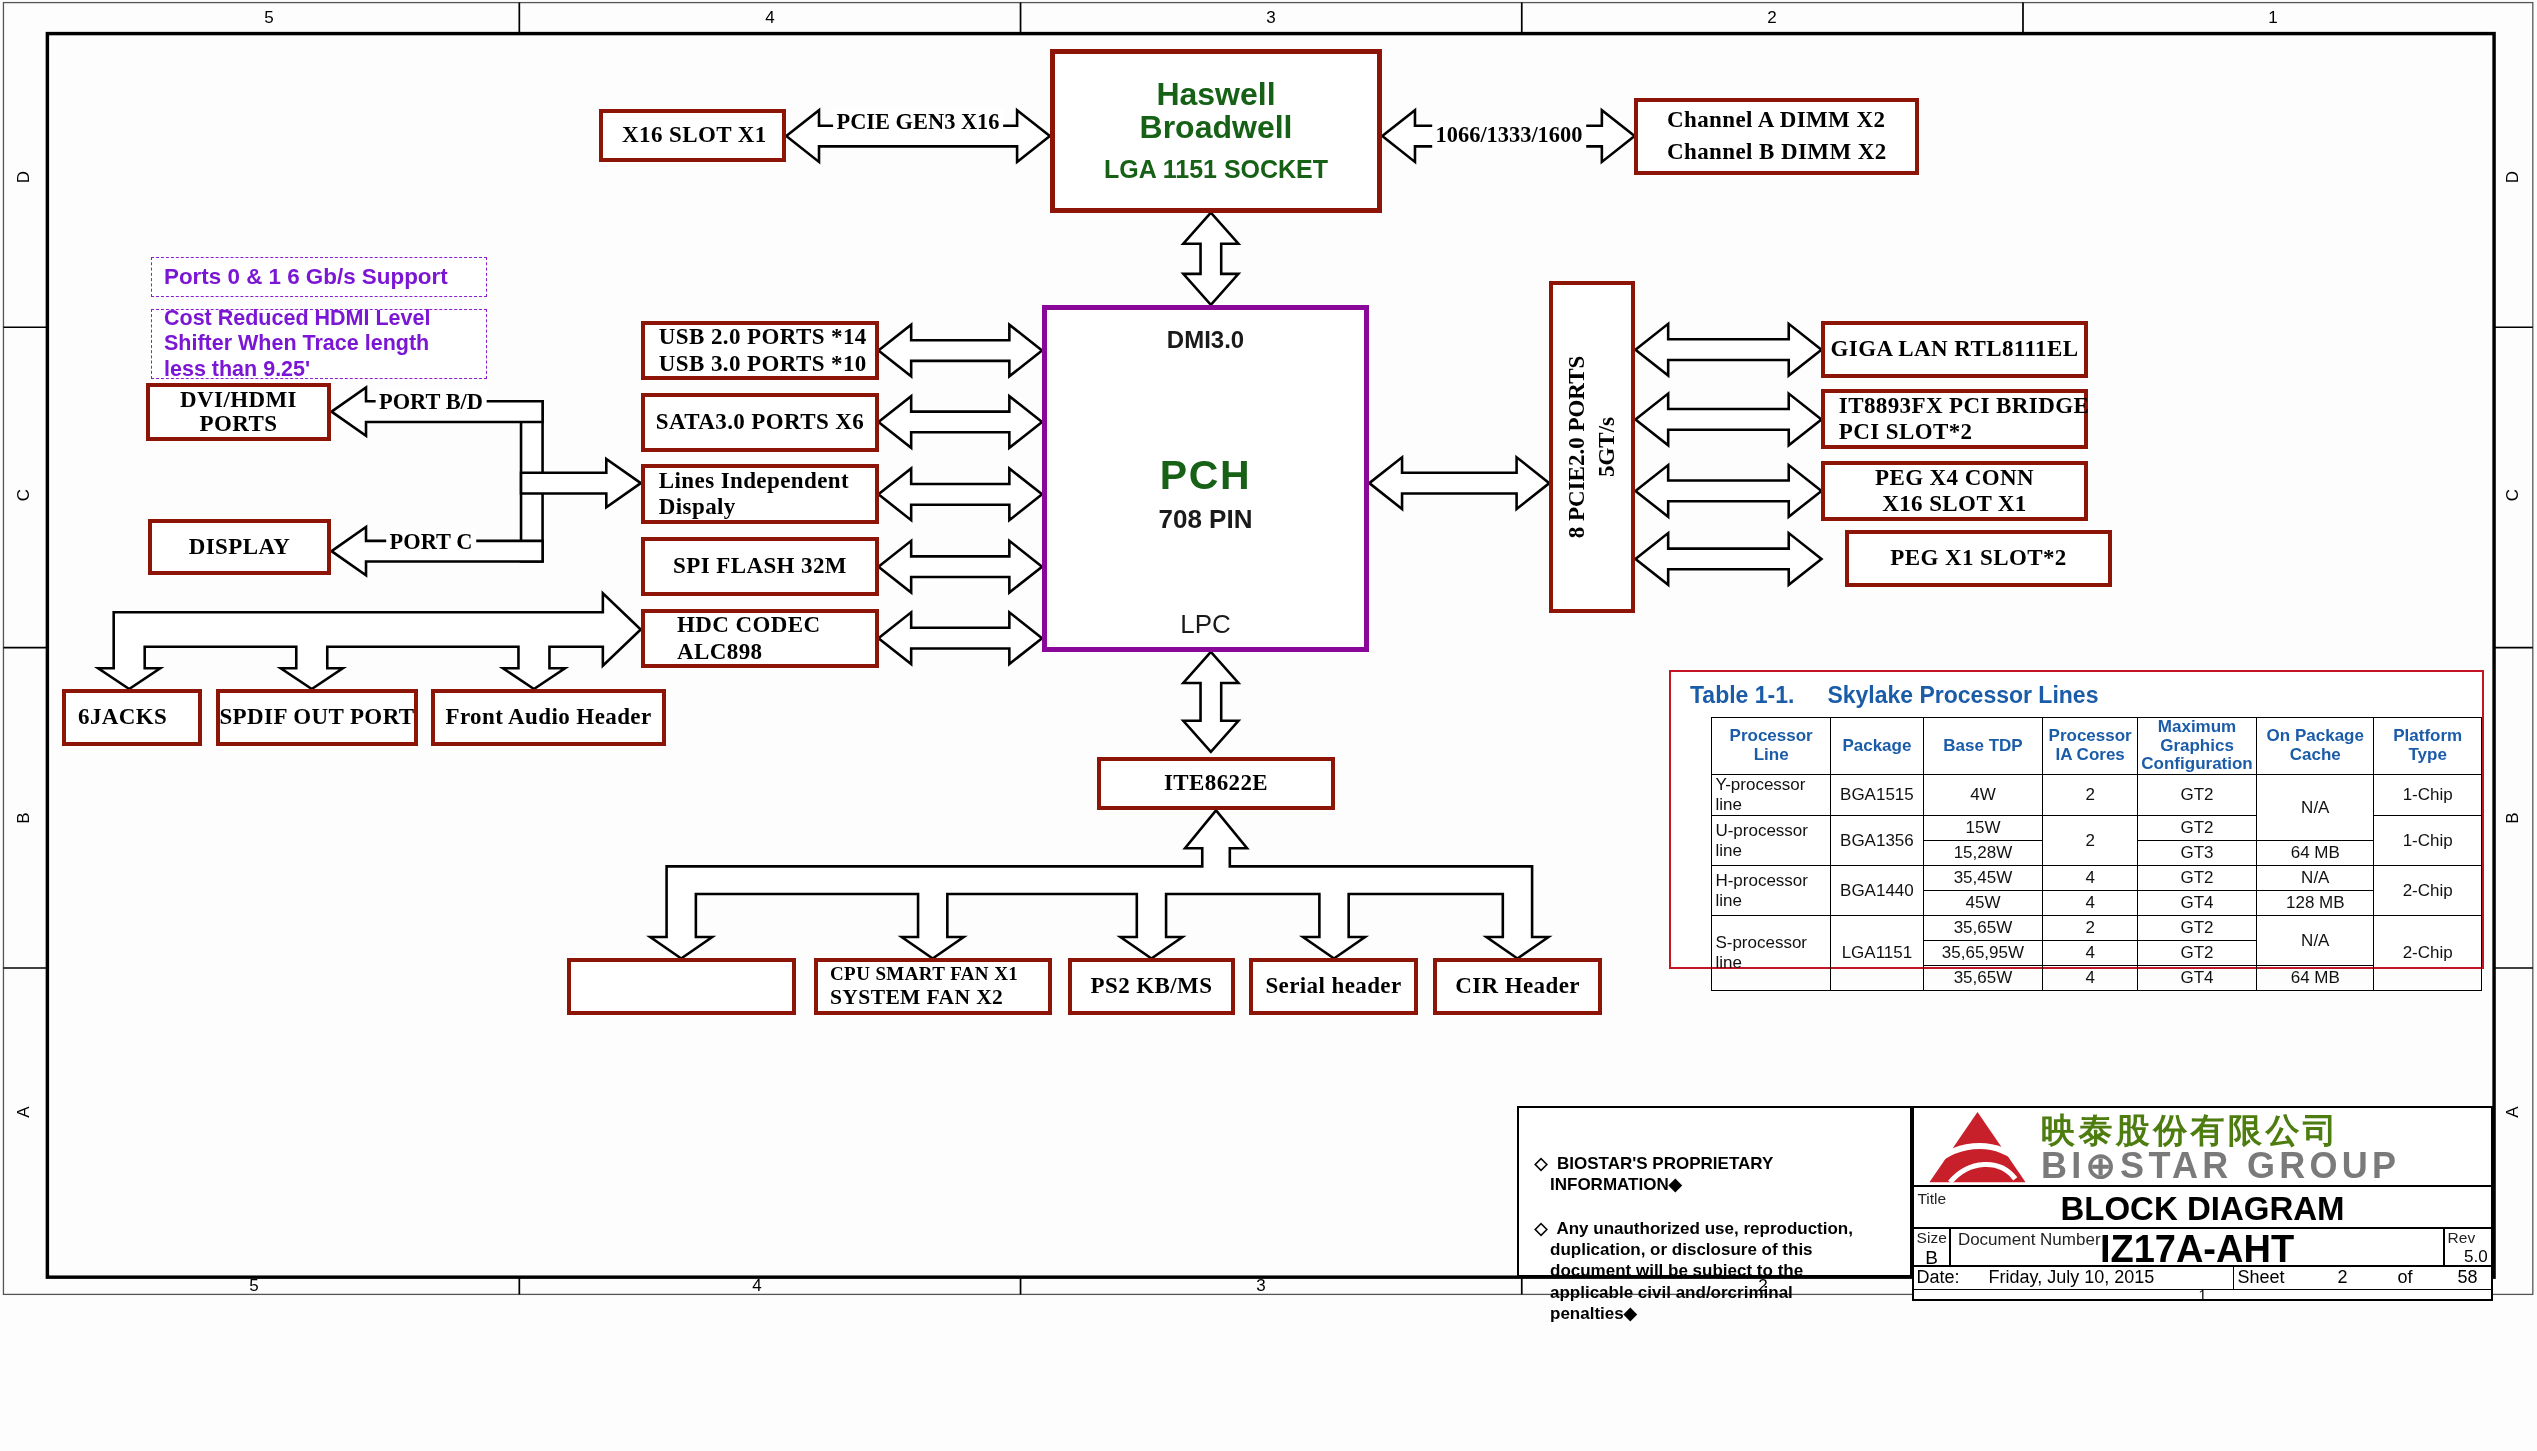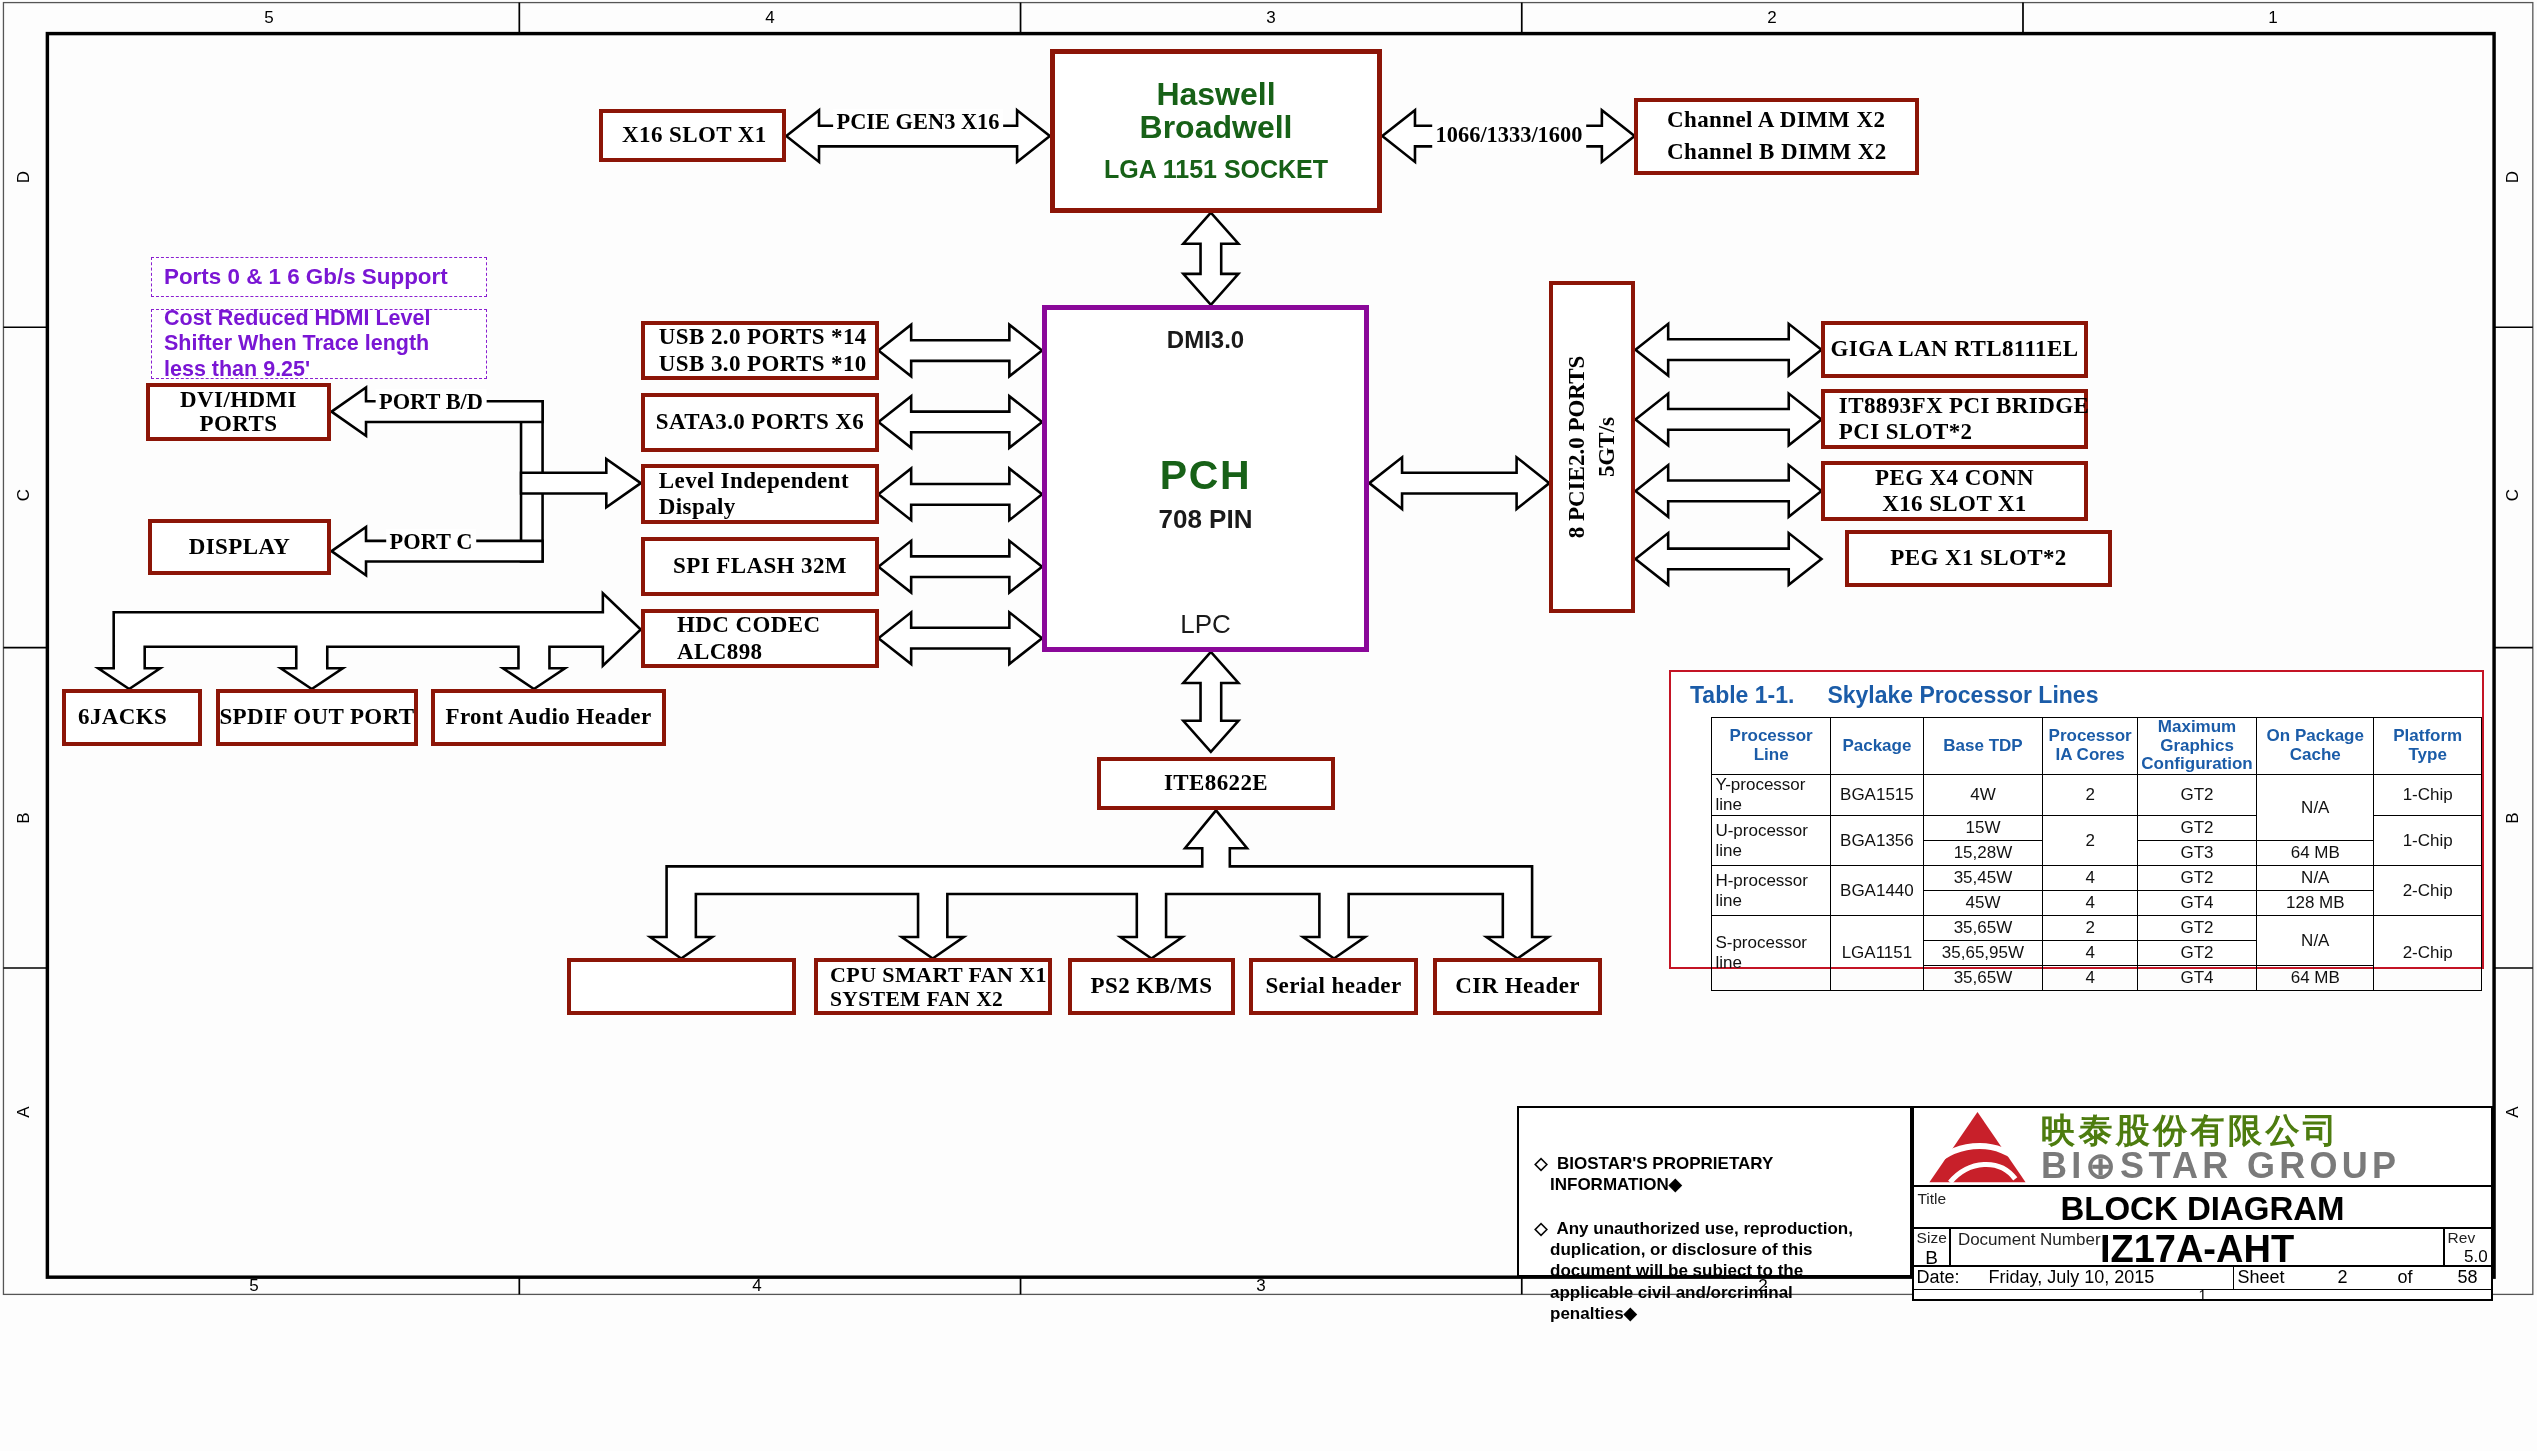--- a/index.html
+++ b/index.html
@@ -162,21 +162,21 @@
   </div>
 
   <div class="rbox lft" style="left:641px;top:321px;width:238px;height:59px;padding-left:13.8px;">
     <span class="bl">USB 2.0 PORTS *14</span>
     <span class="bl">USB 3.0 PORTS *10</span>
   </div>
   <div class="rbox ctr" style="left:641px;top:393px;width:238px;height:59px;">
     <span class="bl">SATA3.0 PORTS X6</span>
   </div>
   <div class="rbox lft" style="left:641px;top:464px;width:238px;height:60px;padding-left:13.8px;">
-    <span class="bl">Level Independent</span>
+    <span class="bl">Lines Independent</span>
     <span class="bl">Dispaly</span>
   </div>
   <div class="rbox ctr" style="left:641px;top:537px;width:238px;height:59px;">
     <span class="bl">SPI FLASH 32M</span>
   </div>
   <div class="rbox lft" style="left:641px;top:609px;width:238px;height:59px;padding-left:32px;">
     <span class="bl">HDC CODEC</span>
     <span class="bl">ALC898</span>
   </div>
 
@@ -219,21 +219,21 @@
     <span class="bl">PEG X1 SLOT*2</span>
   </div>
 
   <div class="rbox ctr" style="left:1097px;top:757px;width:238px;height:53px;">
     <span class="bl">ITE8622E</span>
   </div>
   <div class="rbox ctr" style="left:567px;top:958px;width:229px;height:57px;">
     <span class="bl"></span>
   </div>
   <div class="rbox lft" style="left:814px;top:958px;width:238px;height:57px;padding-left:12px;">
-    <span class="bl" style="font-size:22px;">CPU SMART FAN X1</span>
+    <span class="bl" style="font-size:19px;">CPU SMART FAN X1</span>
     <span class="bl" style="font-size:21.5px;">SYSTEM FAN X2</span>
   </div>
   <div class="rbox ctr" style="left:1068px;top:958px;width:167px;height:57px;">
     <span class="bl">PS2 KB/MS</span>
   </div>
   <div class="rbox ctr" style="left:1249px;top:958px;width:169px;height:57px;">
     <span class="bl">Serial header</span>
   </div>
   <div class="rbox ctr" style="left:1433px;top:958px;width:169px;height:57px;">
     <span class="bl">CIR Header</span>

